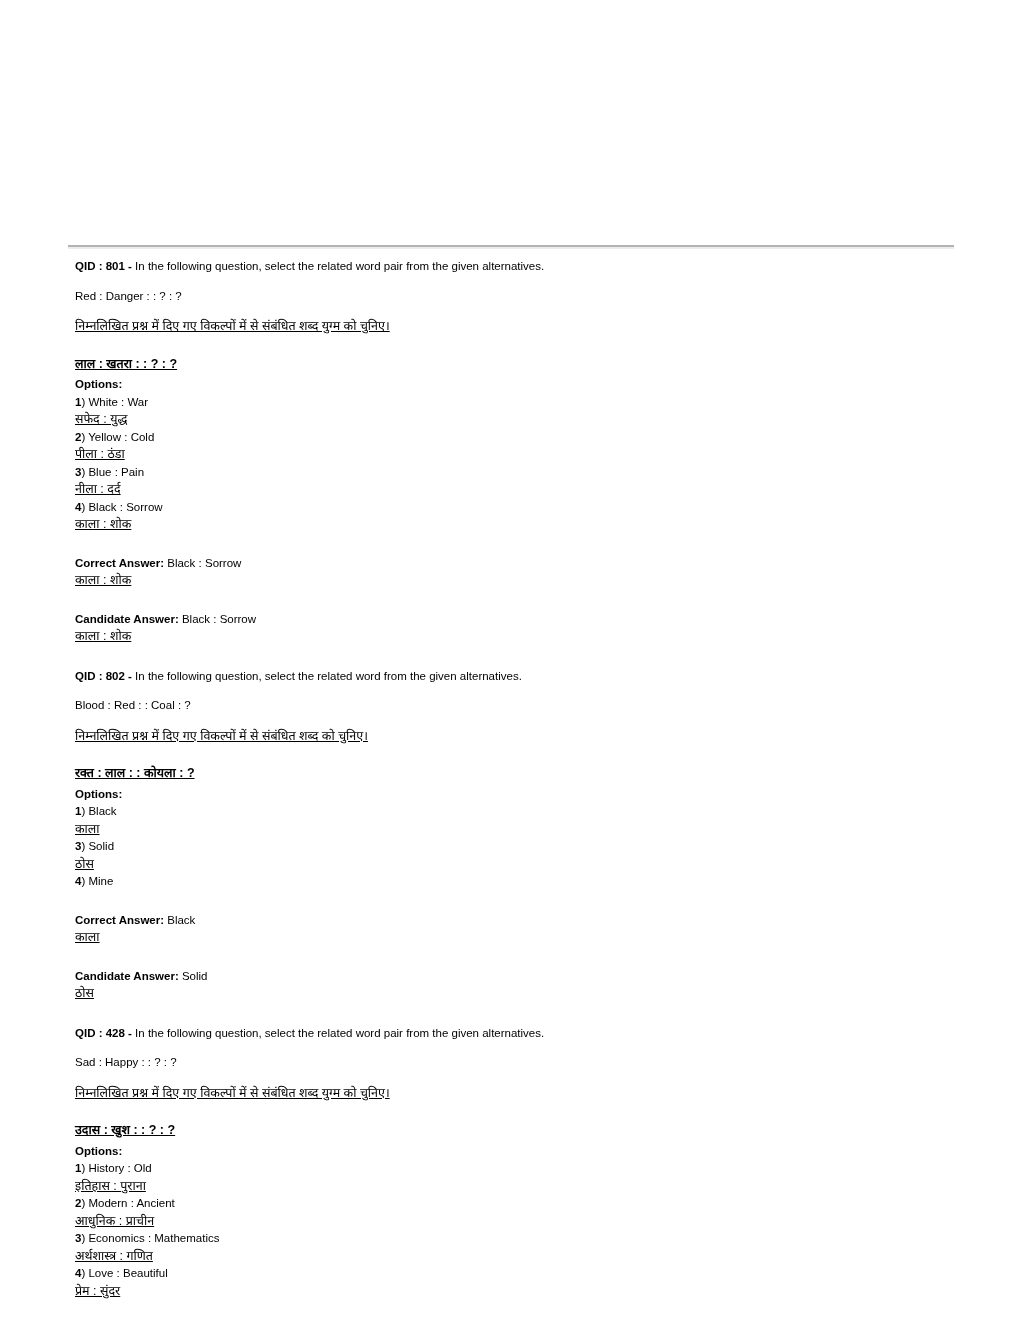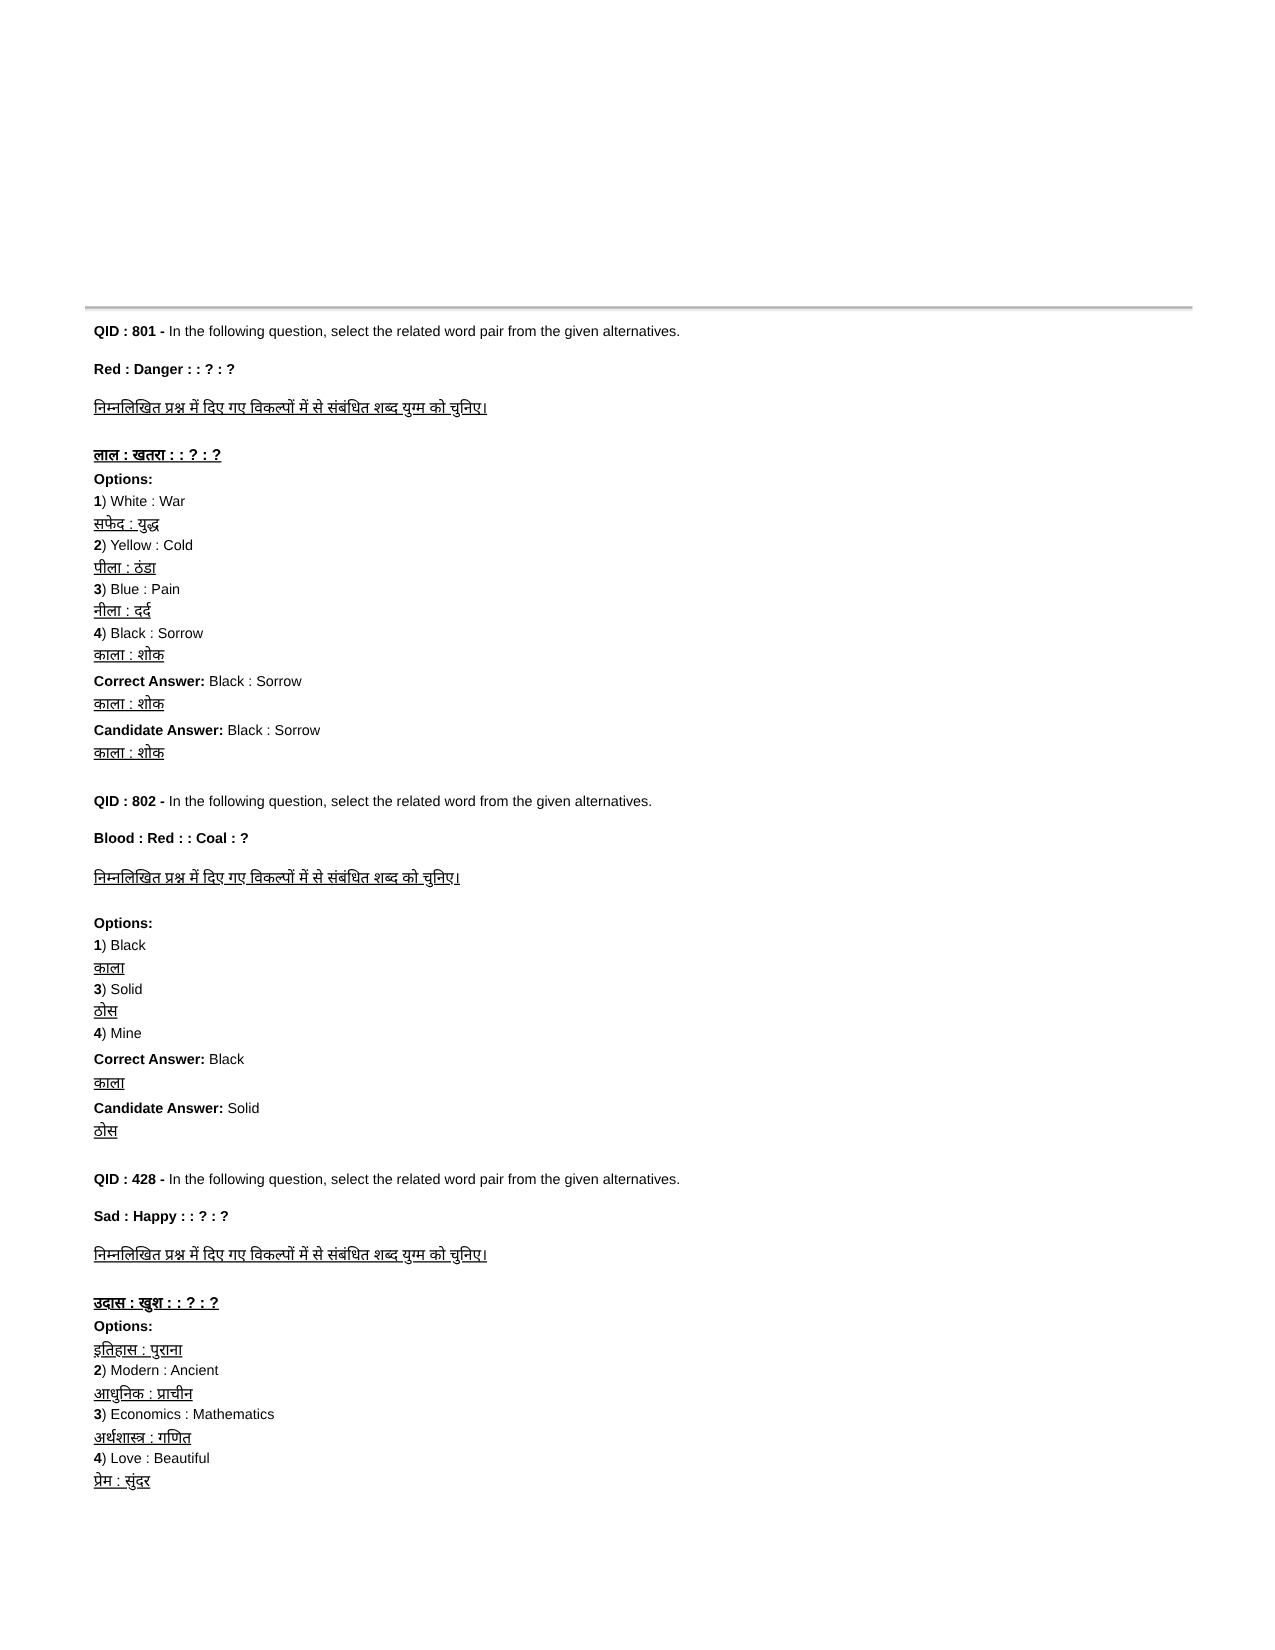--- a/index.html
+++ b/index.html
@@ -37,25 +37,25 @@
   }
   p {
     margin: 0;
     font-size: 11.5px;
     line-height: 17.5px;
     white-space: nowrap;
   }
   .hi { font-size: 12.5px; text-decoration: underline; }
   .b { font-weight: bold; }
   .q-header   { margin-bottom: 12px; }
-  .pair-en    { font-weight: bold; margin-bottom: 13px; }
+  .pair-en    { font-weight: normal; margin-bottom: 13px; }
   .instr      { margin-bottom: 20px; }
   .pair-hi    { font-weight: bold; margin-bottom: 3px; }
   .opt-label  { font-weight: bold; }
-  .ans-line   { margin-top: 4px; }
+  .ans-line   { margin-top: 21px; }
   .question   { margin-bottom: 22px; }
 </style>
 </head>
 <body>
 
 <div class="page">
   <hr class="divider">
   <div class="content">
 
     <section class="question">
@@ -89,20 +89,21 @@
       <p class="hi">काला : शोक</p>
     </section>
 
     <section class="question">
       <p class="q-header">
         <span class="b">QID : 802 -</span>
         <span>In the following question, select the related word from the given alternatives.</span>
       </p>
       <p class="pair-en">Blood : Red : : Coal : ?</p>
       <p class="instr hi">निम्नलिखित प्रश्न में दिए गए विकल्पों में से संबंधित शब्द को चुनिए।</p>
+      <p class="pair-hi hi">रक्त : लाल : : कोयला : ?</p>
       <p class="opt-label">Options:</p>
       <div>
         <p><span class="b">1</span><span>)</span> <span>Black</span></p>
         <p class="hi">काला</p>
         <p><span class="b">3</span><span>)</span> <span>Solid</span></p>
         <p class="hi">ठोस</p>
         <p><span class="b">4</span><span>)</span> <span>Mine</span></p>
       </div>
       <p class="ans-line">
         <span class="b">Correct Answer:</span>
@@ -119,20 +120,21 @@
     <section class="question">
       <p class="q-header">
         <span class="b">QID : 428 -</span>
         <span>In the following question, select the related word pair from the given alternatives.</span>
       </p>
       <p class="pair-en">Sad : Happy : : ? : ?</p>
       <p class="instr hi">निम्नलिखित प्रश्न में दिए गए विकल्पों में से संबंधित शब्द युग्म को चुनिए।</p>
       <p class="pair-hi hi">उदास : खुश : : ? : ?</p>
       <p class="opt-label">Options:</p>
       <div>
+        <p><span class="b">1</span><span>)</span> <span>History : Old</span></p>
         <p class="hi">इतिहास : पुराना</p>
         <p><span class="b">2</span><span>)</span> <span>Modern : Ancient</span></p>
         <p class="hi">आधुनिक : प्राचीन</p>
         <p><span class="b">3</span><span>)</span> <span>Economics : Mathematics</span></p>
         <p class="hi">अर्थशास्त्र : गणित</p>
         <p><span class="b">4</span><span>)</span> <span>Love : Beautiful</span></p>
         <p class="hi">प्रेम : सुंदर</p>
       </div>
     </section>
 

